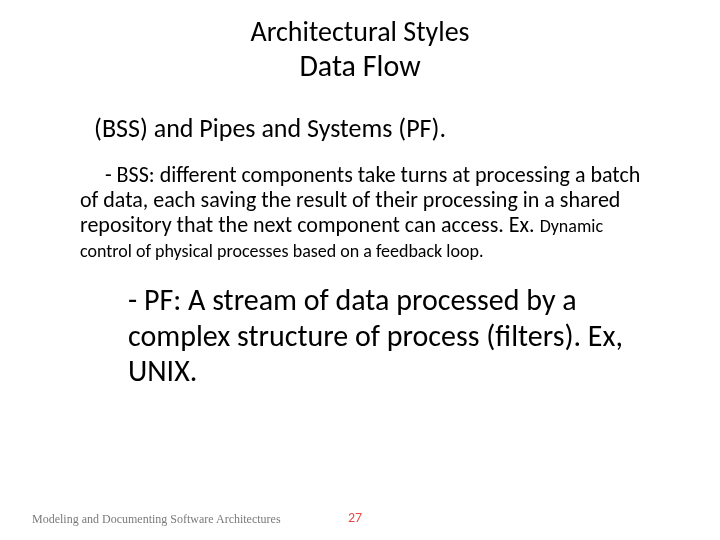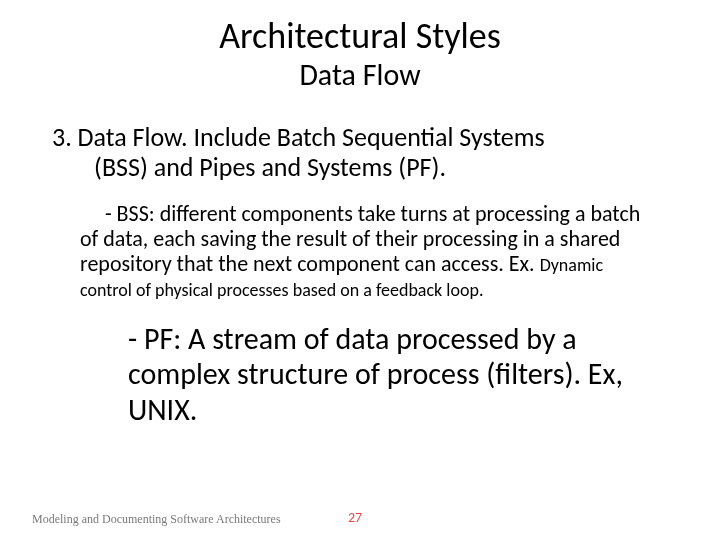--- a/index.html
+++ b/index.html
@@ -6,21 +6,21 @@
     body {
       width: 720px;
       height: 540px;
       background: #fff;
       font-family: Calibri, Arial, sans-serif;
       color: #000;
       position: relative;
       overflow: hidden;
     }
     .title-block { text-align: center; padding-top: 14px; }
-    .title { font-size: 36px; font-weight: 400; }
+    .title { font-size: 28px; font-weight: 400; }
     .subtitle { font-size: 30px; font-weight: 400; margin-top: -2px; }
     .section-heading {
       font-size: 26px;
       font-weight: 400;
       margin: 30px 52px 0 52px;
       line-height: 1.15;
       text-indent: -0px;
     }
     .section-heading .hl-indent { padding-left: 42px; display: block; }
     .section-heading .hl-first { display: block; padding-left: 0; }
@@ -54,21 +54,20 @@
   </style>
 </head>
 <body>
 
 <div class="title-block">
   <div class="title">Architectural Styles</div>
   <div class="subtitle">Data Flow</div>
 </div>
 
 <div class="section-heading">
-  <span class="hl-first">3. Data Flow. Include Batch Sequential Systems</span>
   <span class="hl-indent">(BSS) and Pipes and Systems (PF).</span>
 </div>
 
 <div class="body-block">
   <span>&nbsp;&nbsp;&nbsp;&nbsp;&nbsp;</span><span>- BSS: different components take turns at processing a batch of data, each saving the result of their processing in a shared repository that the next component can access. Ex. </span><span class="small-inline">Dynamic control of physical processes based on a feedback loop.</span>
 </div>
 
 <div class="body-block2">
   <span>- PF: A stream of data processed by a complex structure of process (filters). Ex, UNIX.</span>
 </div>

